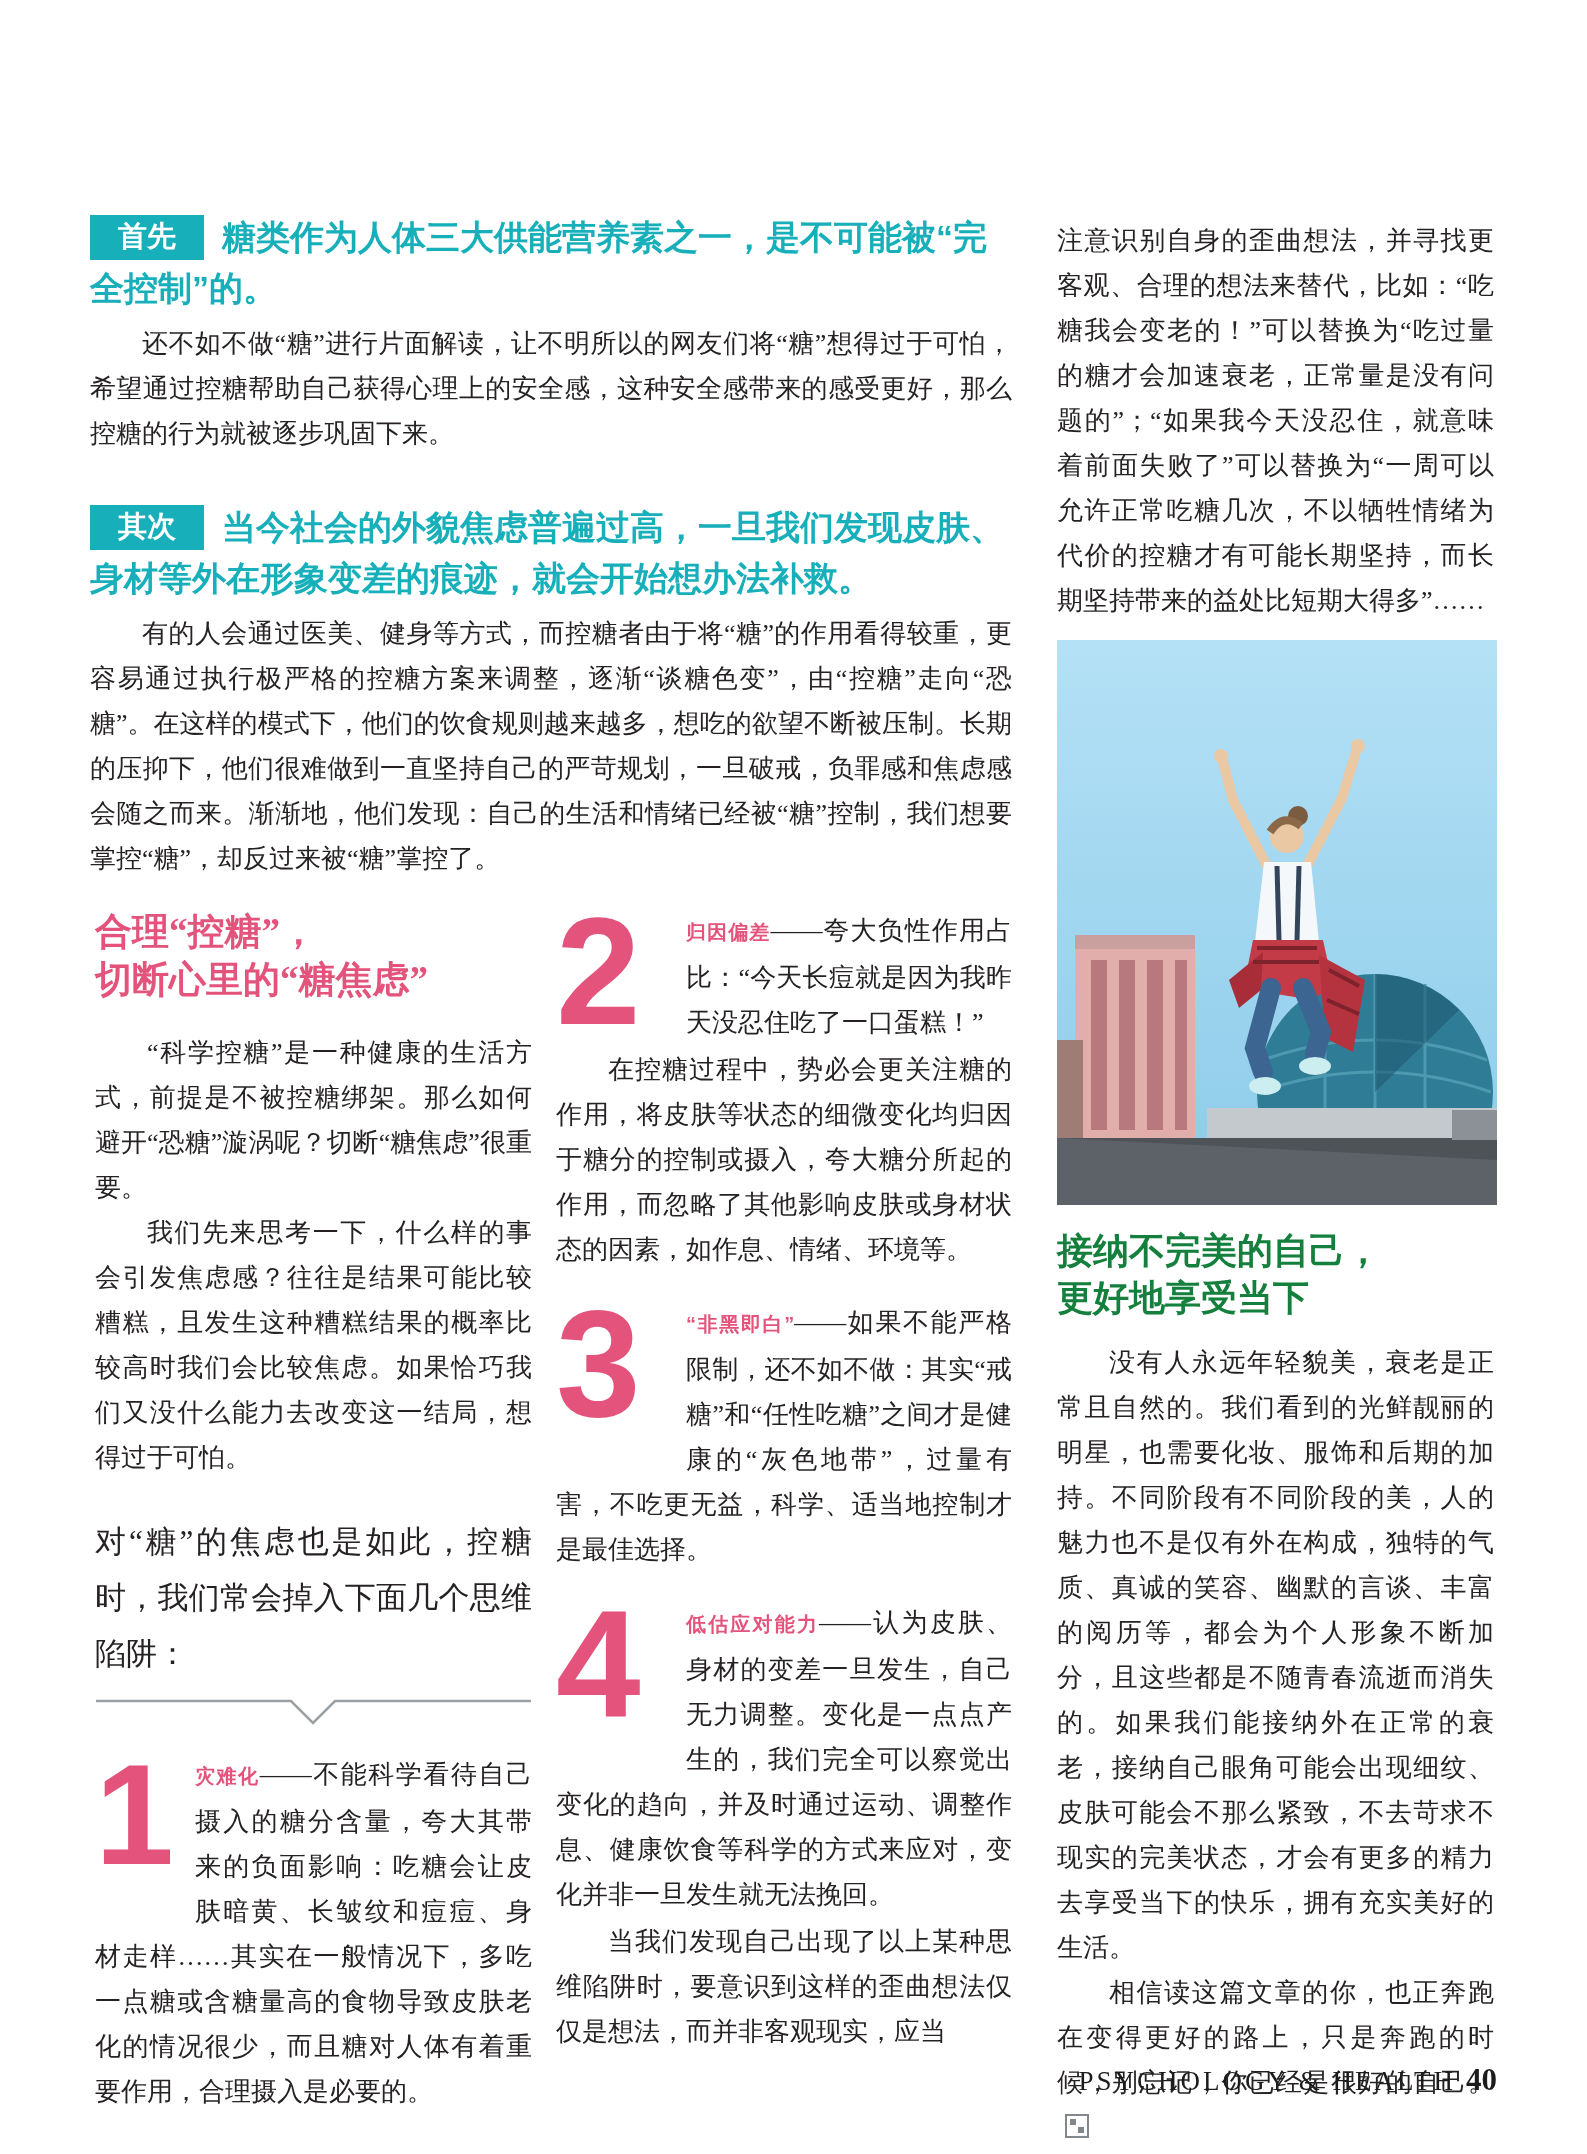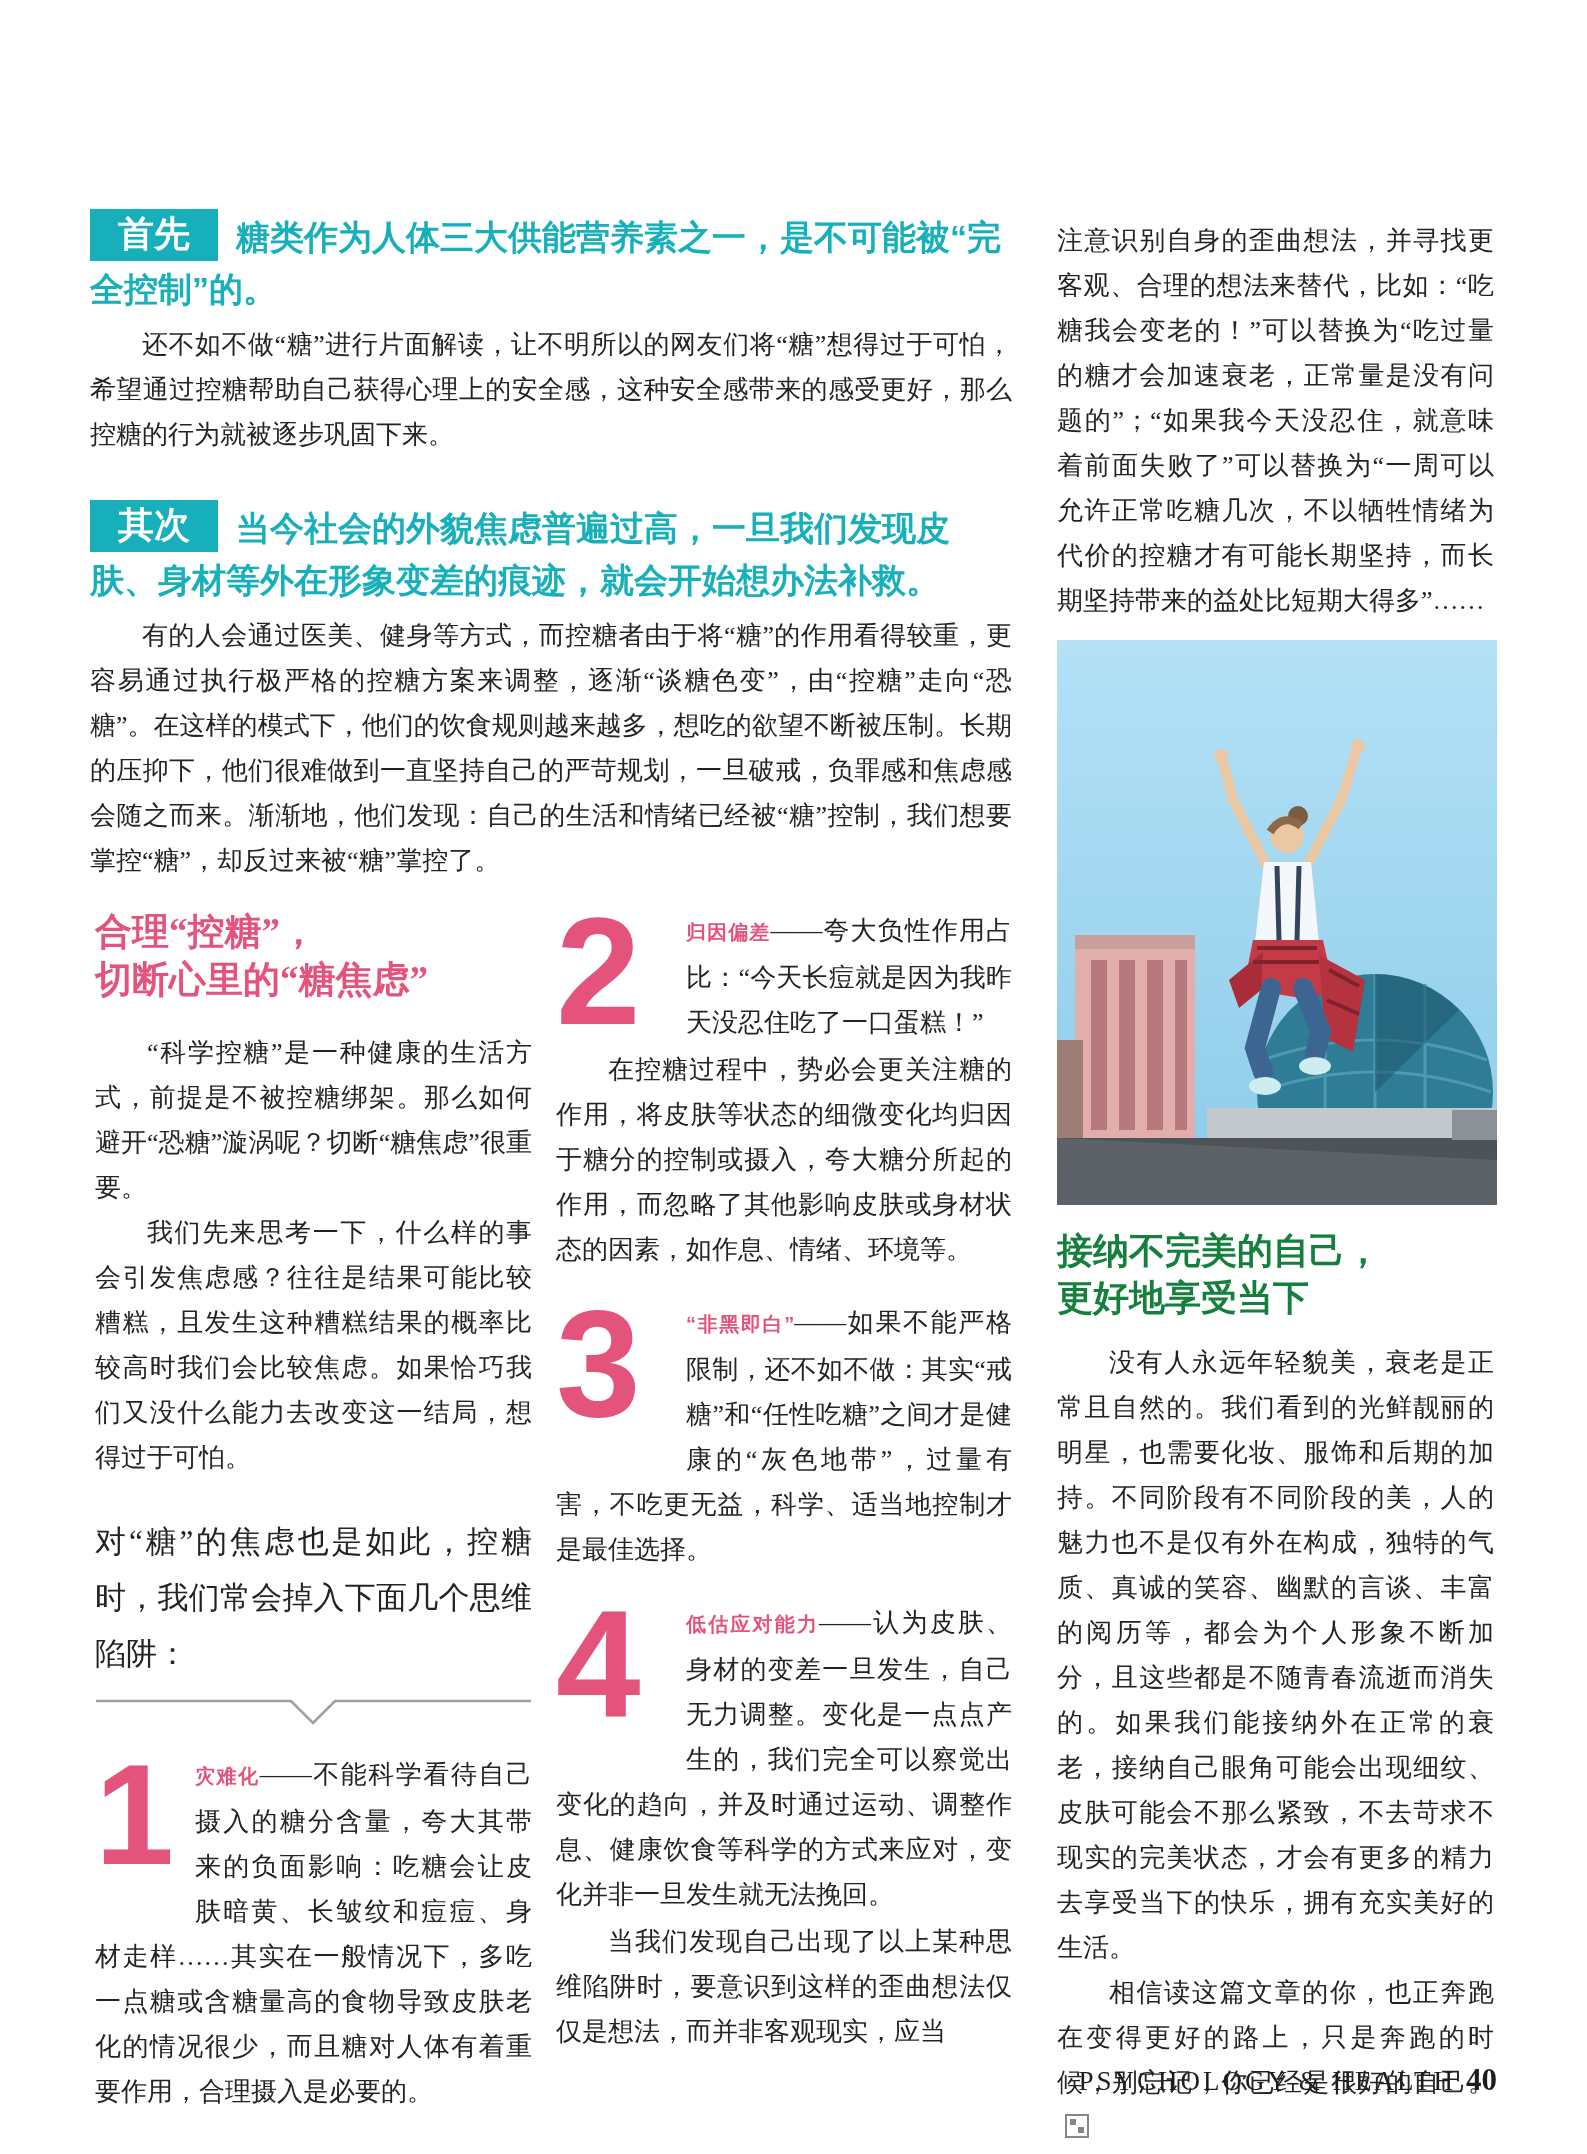--- a/index.html
+++ b/index.html
@@ -13,21 +13,21 @@
   .indent{text-indent:2em;}
 
   
   .top-left{position:absolute;left:90px;top:212px;width:922px;}
   .lede{font-family:"Liberation Sans","DejaVu Sans",sans-serif;
         font-size:34px;font-weight:bold;line-height:50px;color:#17afba;
         text-align:left;}
   .lede + .body{margin-top:8px;}
   .lede.second{margin-top:46px;}
   .tag{display:inline-block;background:#17afba;color:#ffffff;
-       font-size:36px;font-weight:bold;line-height:1;
+       font-size:29px;font-weight:bold;line-height:1;
        padding:7px 28px 9px;margin-right:18px;transform:translateY(-3px);}
 
   
   .right-top{position:absolute;left:1057px;top:218px;width:437px;}
   .photo{position:absolute;left:1057px;top:640px;width:440px;height:565px;margin:0;
          background:#a9daf0;}
   .photo svg{display:block;}
   .right-lower{position:absolute;left:1057px;top:1228px;width:437px;}
   .teal-h{font-size:36px;font-weight:bold;color:#15803d;line-height:47px;
           margin:0 0 18px 0;}

